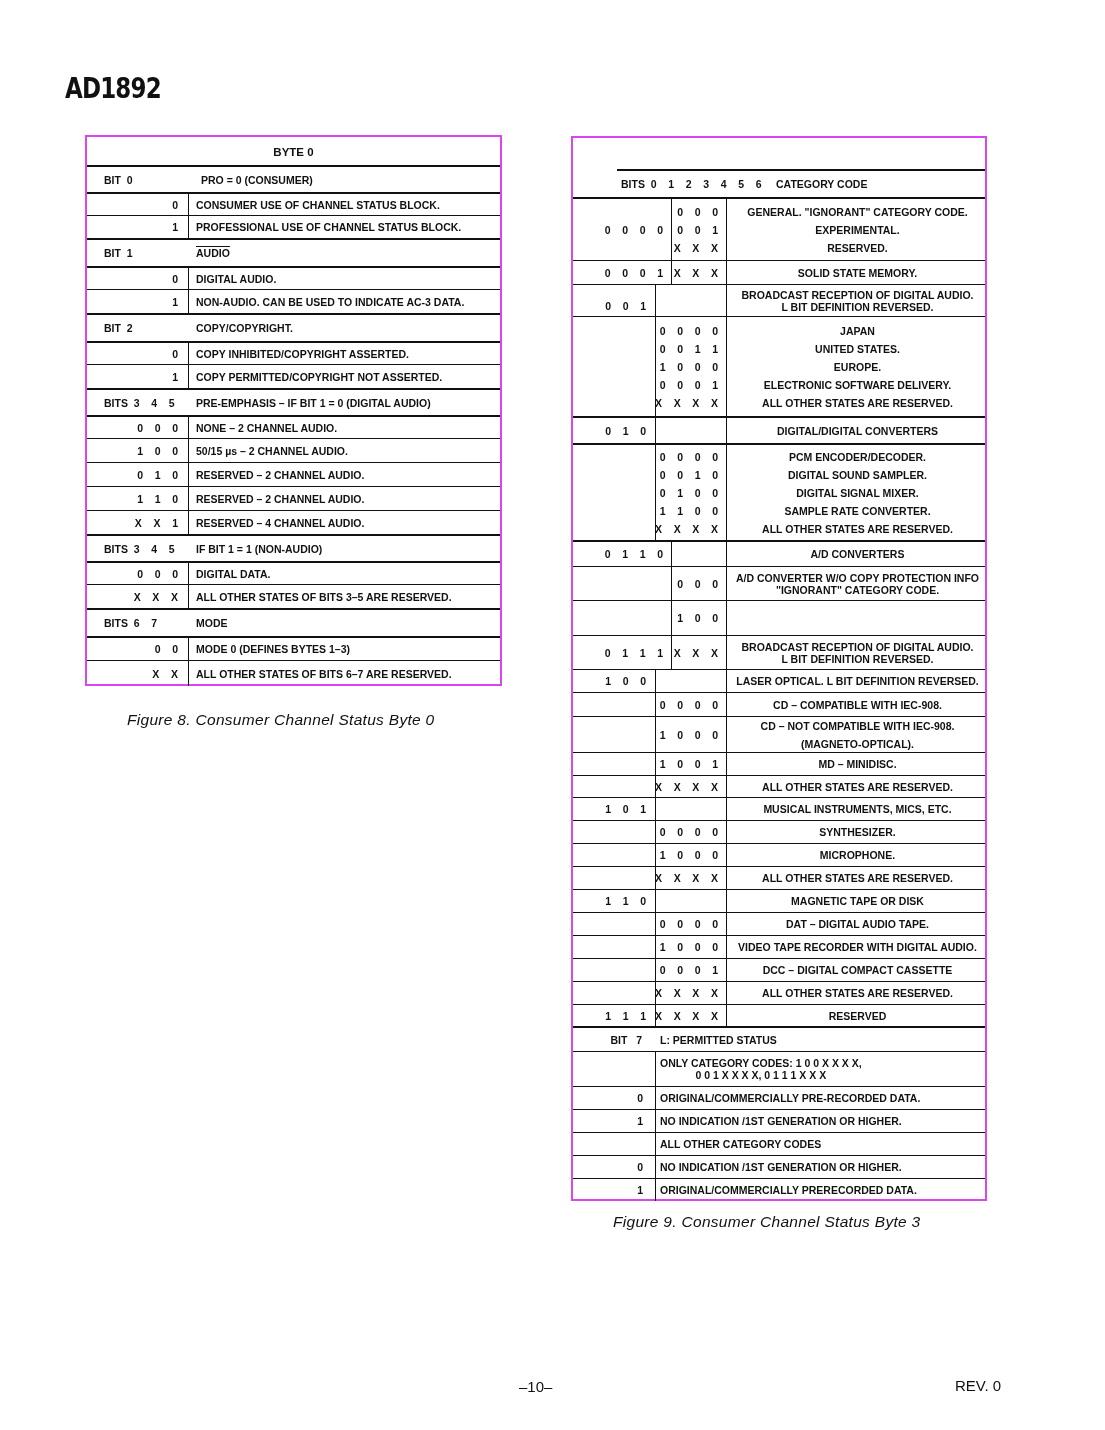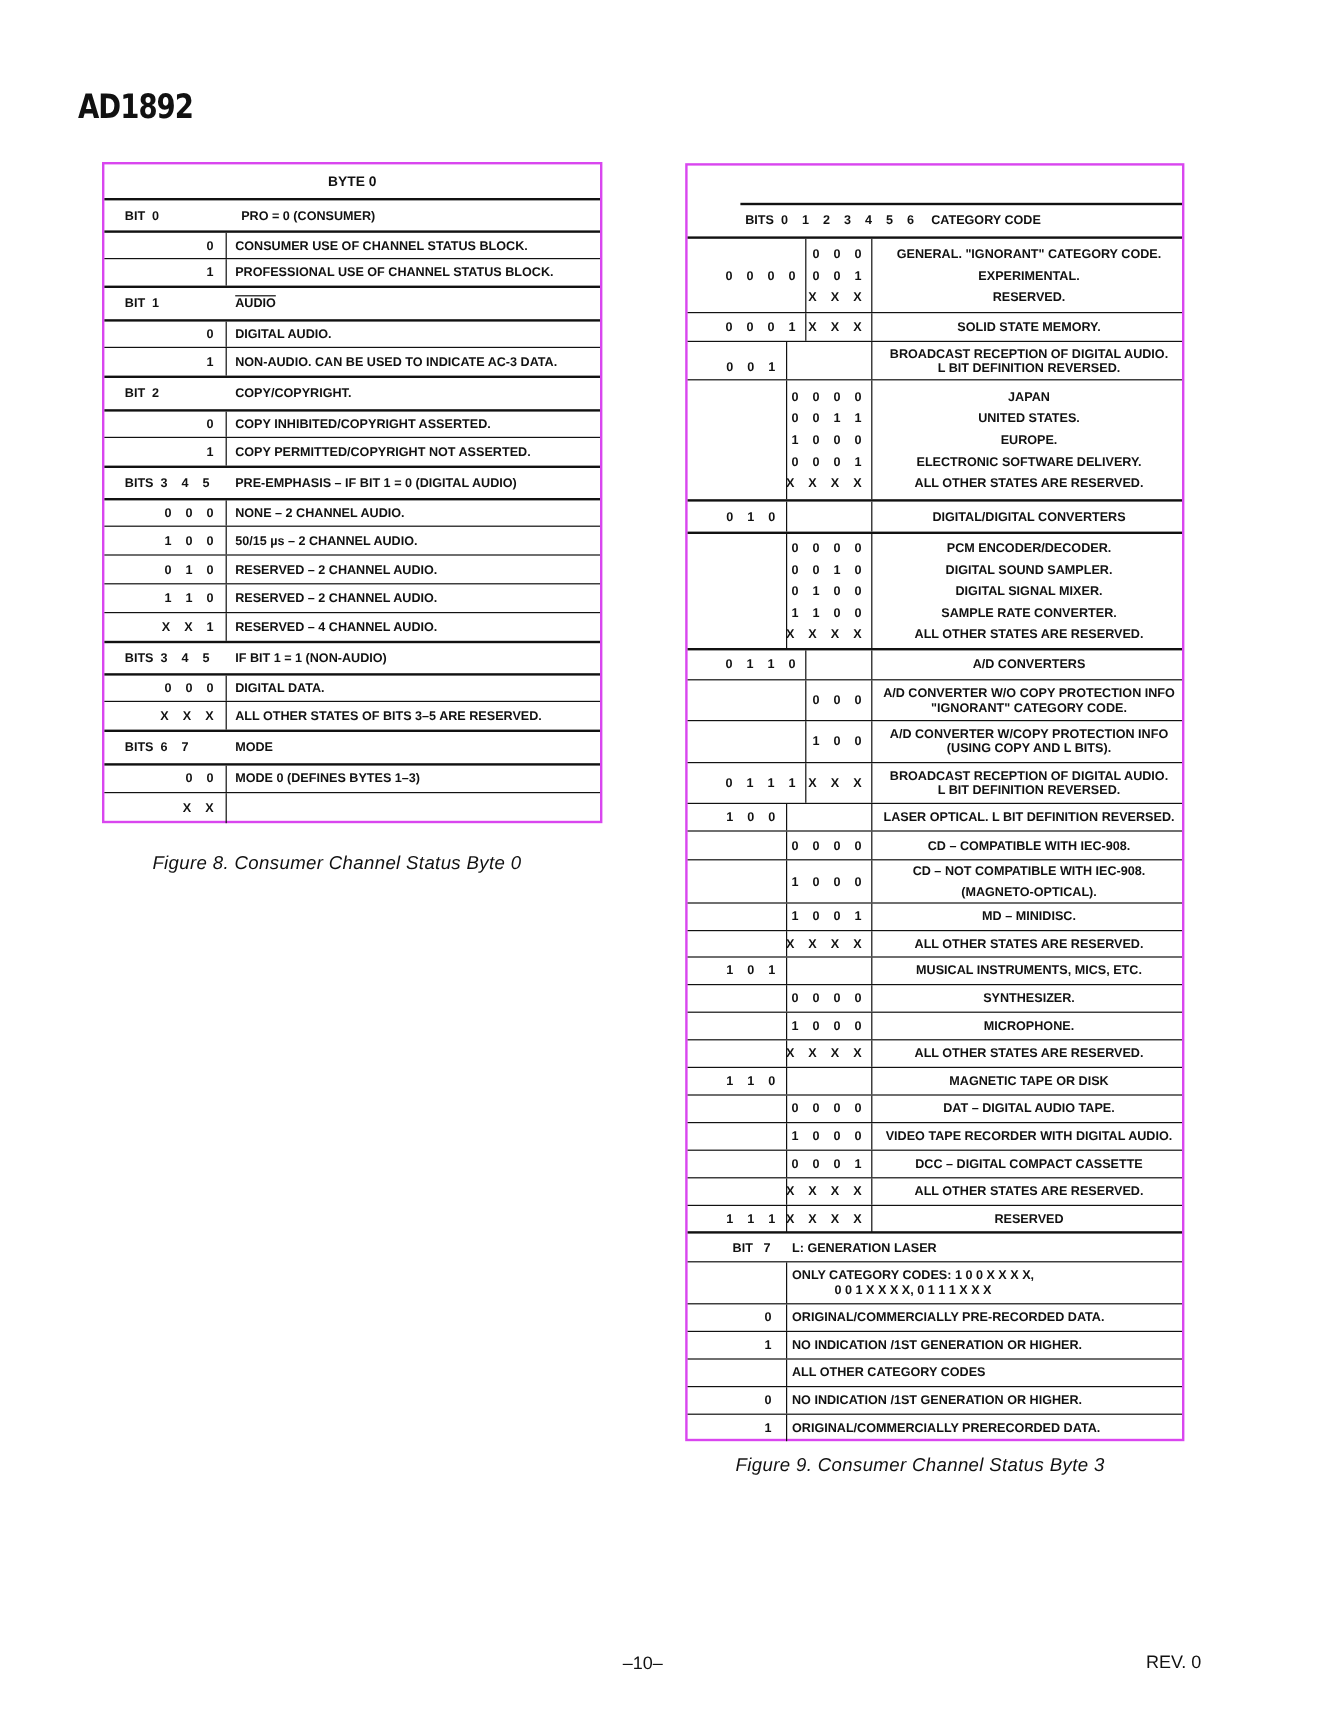--- a/index.html
+++ b/index.html
@@ -116,20 +116,21 @@
         <div class="cell bits" style="left: 17px;">BITS  6    7</div>
         <div class="cell" style="left: 109px;">MODE</div>
       </div>
       <div class="row thick" style="top: 499px; height: 24px;">
         <div class="cell bits" style="right: 322px; justify-content: flex-end;">0    0</div>
         <div class="cell" style="left: 109px;">MODE 0 (DEFINES BYTES 1–3)</div>
         <div class="vline" style="left: 101px;"></div>
       </div>
       <div class="row" style="top: 523px; height: 26px;">
         <div class="cell bits" style="right: 322px; justify-content: flex-end;">X    X</div>
+        <div class="cell" style="left: 109px;">ALL OTHER STATES OF BITS 6–7 ARE RESERVED.</div>
         <div class="vline" style="left: 101px;"></div>
       </div>
     </div>
 </div>
 <div class="caption" style="left:127px; top:711px;">Figure 8.  Consumer Channel Status Byte 0</div>
 
 <div class="tbl" style="left:571px; top:136px; width:416px; height:1065px;">
   <div class="row thick" style="top:31px; height:28px;margin-left:44px;">
     <div class="cell bits" style="left:4px;">BITS  0    1    2    3    4    5    6</div>
     <div class="cell" style="left:159px;">CATEGORY CODE</div>
@@ -207,24 +208,20 @@
       <div class="row" style="top: 428px; height: 34px;">
         <div class="cell multi stack" style="left: 159px; right: 2px; line-height: 12px;">
           <div>A/D CONVERTER W/O COPY PROTECTION INFO</div>
           <div>"IGNORANT" CATEGORY CODE.</div>
         </div>
         <div class="vline" style="left: 153px;"></div>
         <div class="cell bits stack" style="right: 267px; align-items: flex-end;"><div>0    0    0</div></div>
         <div class="vline" style="left: 98px;"></div>
       </div>
       <div class="row" style="top: 462px; height: 35px;">
-        <div class="cell multi stack" style="left: 159px; right: 2px; line-height: 12px;">
-          <div>A/D CONVERTER W/COPY PROTECTION INFO</div>
-          <div>(USING COPY AND L BITS).</div>
-        </div>
         <div class="vline" style="left: 153px;"></div>
         <div class="cell bits stack" style="right: 267px; align-items: flex-end;"><div>1    0    0</div></div>
         <div class="vline" style="left: 98px;"></div>
       </div>
       <div class="row" style="top: 497px; height: 34px;">
         <div class="cell multi stack" style="left: 159px; right: 2px; line-height: 12px;">
           <div>BROADCAST RECEPTION OF DIGITAL AUDIO.</div>
           <div>L BIT DEFINITION REVERSED.</div>
         </div>
         <div class="vline" style="left: 153px;"></div>
@@ -349,21 +346,21 @@
         <div class="cell stack" style="left: 159px; right: 2px;">
           <div>RESERVED</div>
         </div>
         <div class="vline" style="left: 153px;"></div>
         <div class="cell bits" style="right: 339px; justify-content: flex-end;">1    1    1</div>
         <div class="vline" style="left: 82px;"></div>
         <div class="cell bits stack" style="right: 267px; align-items: flex-end;"><div>X    X    X    X</div></div>
       </div>
       <div class="row thick" style="top: 888px; height: 25px;">
         <div class="cell bits" style="right: 343px; justify-content: flex-end;">BIT   7</div>
-        <div class="cell " style="left: 87px;">L: GENERATION LASER</div>
+        <div class="cell " style="left: 87px;">L: PERMITTED STATUS</div>
       </div>
       <div class="row" style="top: 913px; height: 35px;">
         <div class="cell stack" style="left: 87px; line-height: 12px;">
           <div>ONLY CATEGORY CODES: 1 0 0 X  X  X  X,</div>
           <div>0 0 1 X  X  X  X,  0  1 1 1 X  X  X</div>
         </div>
         <div class="vline" style="left: 82px;"></div>
       </div>
       <div class="row" style="top: 948px; height: 23px;">
         <div class="cell bits" style="right: 342px; justify-content: flex-end;">0</div>

